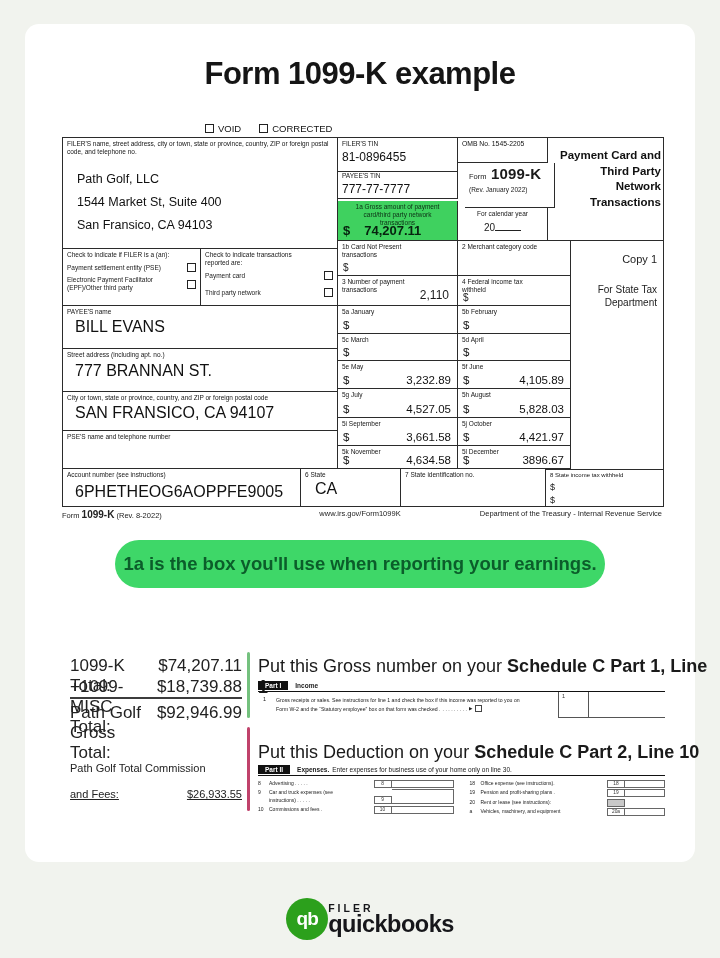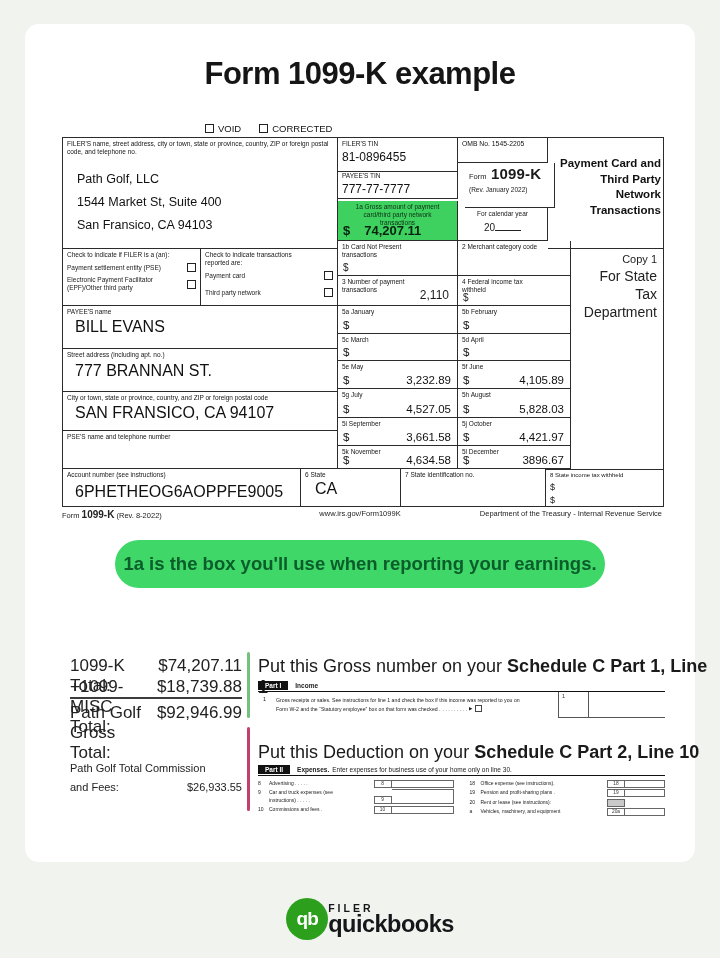--- a/index.html
+++ b/index.html
@@ -37,40 +37,40 @@
   .formname{white-space:nowrap;}
   .formname .w{font-size:7.5px;}
   .formname .n{font-size:15px;font-weight:700;letter-spacing:0.2px;}
   .rev{font-size:6.5px;margin-top:3px;}
   .cal{text-align:center;}
   .cal .yr{font-size:10px;margin-top:3px;}
   .cal .ul{display:inline-block;width:26px;border-bottom:1px solid #222;height:9px;}
   .rtitle{font-size:11.5px;font-weight:700;text-align:right;line-height:1.35;padding-top:10px;padding-right:2px;color:#111;}
   .copy{text-align:right;padding-top:12px;padding-right:6px;color:#222;}
   .copy .c1{font-size:11px;}
-  .copy .c2{font-size:14px;line-height:1.3;margin-top:2px;}
+  .copy .c2{font-size:10px;line-height:1.3;margin-top:18px;}
   .dollar-b{position:absolute;left:5px;bottom:2px;font-size:10px;}
   .val-br{position:absolute;right:8px;bottom:3px;font-size:12px;}
   .amt{position:absolute;left:5px;right:6px;bottom:2px;display:flex;justify-content:space-between;align-items:flex-end;font-size:11.5px;color:#111;}
   .chkrow{display:flex;justify-content:space-between;align-items:center;margin-top:4px;}
   .chkrow .t{font-size:6.5px;line-height:1.25;white-space:pre-line;}
   .stack-d{font-size:9px;line-height:1.5;white-space:pre-line;margin-top:1px;}
 
   .irs-footer{position:absolute;top:509px;font-size:7.5px;color:#222;}
   .irs-footer .fn{font-size:10px;font-weight:700;}
 
   
   .pill{position:absolute;left:115px;top:540px;width:490px;height:48px;border-radius:24px;background:#3ed768;display:flex;align-items:center;justify-content:center;}
   .pill span{font-size:18.5px;font-weight:600;color:#0b5d2a;}
 
   
   .sumrow{position:absolute;left:70px;width:172px;display:flex;justify-content:space-between;font-size:17px;color:#222;}
   .sumrule{position:absolute;left:70px;top:697px;width:172px;border-top:2px solid #3c3c3c;}
   .commission{position:absolute;left:70px;top:762px;width:172px;font-size:11px;color:#222;}
-  .commission .l2{display:flex;justify-content:space-between;margin-top:7px;}
+  .commission .l2{display:flex;justify-content:space-between;margin-top:14px;text-decoration:underline;}
   .bar{position:absolute;left:247px;width:3px;border-radius:2px;}
   .bar.green{background:#74c17e;top:652px;height:66px;}
   .bar.pink{background:#c0426b;top:727px;height:84px;}
 
   
   .intro{position:absolute;left:258px;font-size:18px;color:#1a1a1a;}
   .intro b{font-weight:700;}
   .sched{position:absolute;left:258px;width:407px;}
   .shead{display:flex;align-items:center;border-bottom:1.5px solid #111;padding-bottom:1px;}
   .badge{background:#111;color:#fff;font-size:6.5px;font-weight:700;padding:1px 7px;}
@@ -155,21 +155,21 @@
         <span class="w">Form</span>
         <span class="n">1099-K</span>
       </div>
       <div class="rev">(Rev. January 2022)</div>
     </div>
     <div class="cell cal" style="left:395px;top:70px;width:90px;height:33px;">
       <div class="lbl">For calendar year</div>
       <div class="yr"><span>20</span><span class="ul"></span></div>
     </div>
 
-    <div class="cell noR rtitle" style="left:485px;top:8px;width:115px;height:103px;">Payment Card and Third Party Network Transactions</div>
+    <div class="cell noR rtitle" style="left:485px;top:0;width:115px;height:103px;">Payment Card and Third Party Network Transactions</div>
 
     <div class="cell" style="left:275px;top:103px;width:120px;height:35px;">
       <div class="lbl">1b Card Not Present
 transactions</div>
       <div class="dollar-b">$</div>
     </div>
     <div class="cell" style="left:395px;top:103px;width:113px;height:35px;">
       <div class="lbl">2   Merchant category code</div>
     </div>
 

